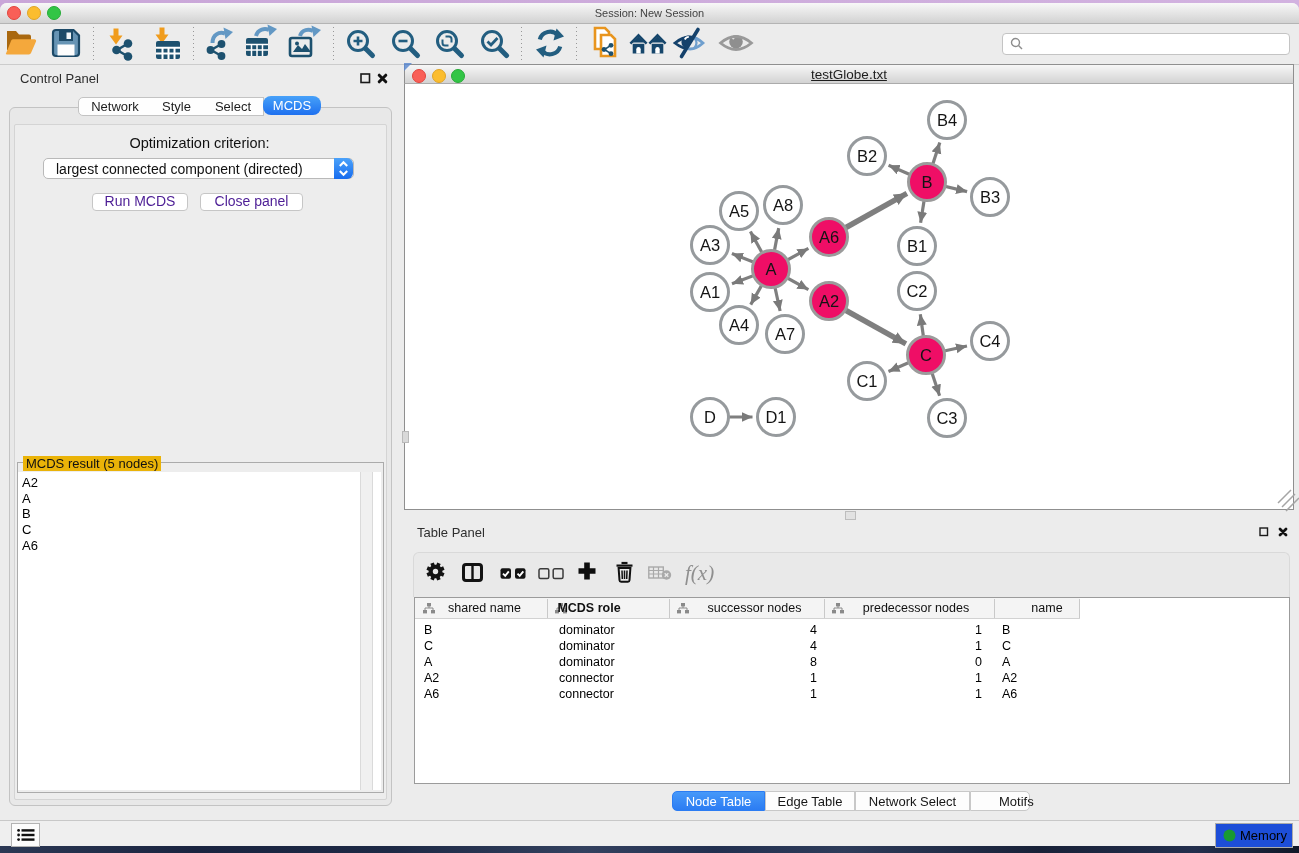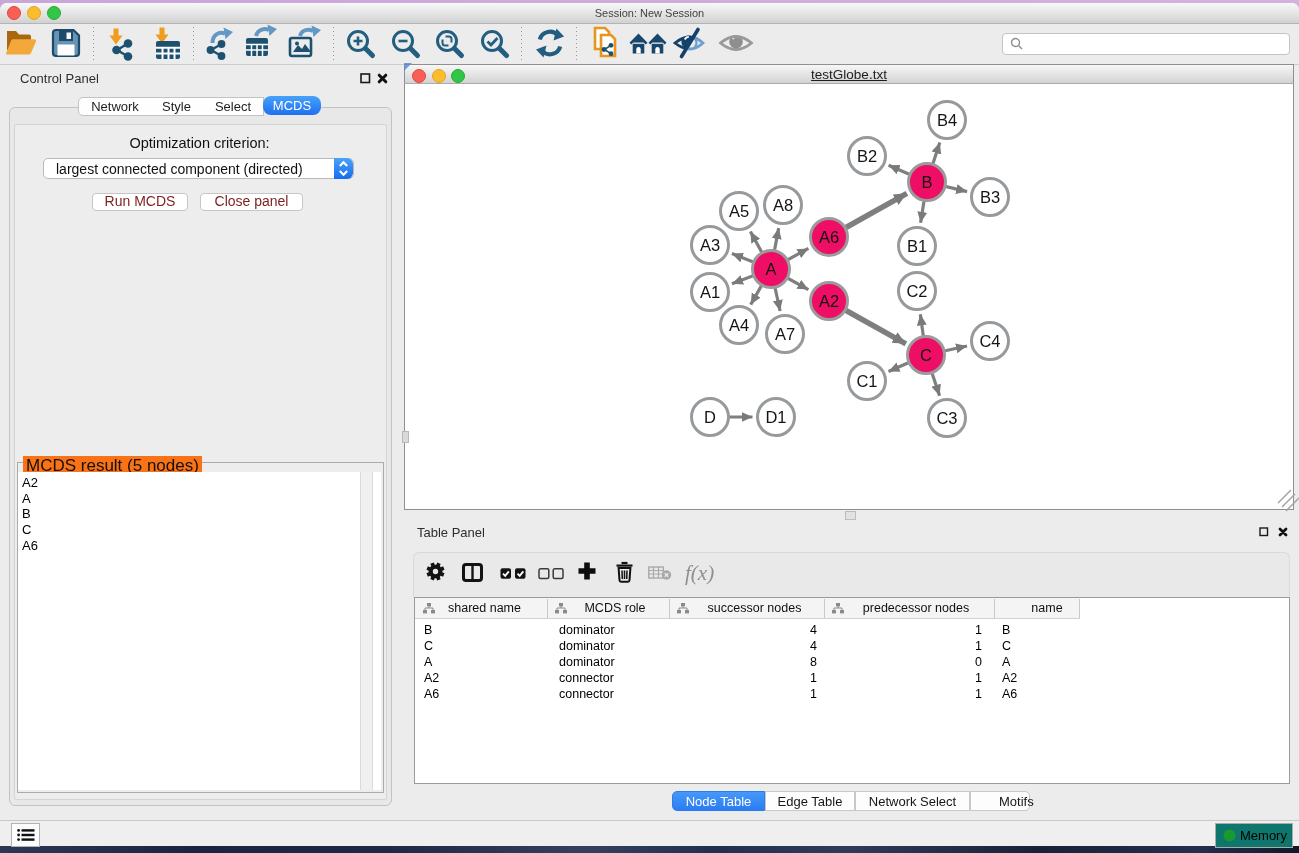--- a/index.html
+++ b/index.html
@@ -15,43 +15,43 @@
 
 #cp-title{left:20px;top:71px;font-size:13px;color:#2e2e2e;}
 #cp-panel{left:9px;top:107px;width:381px;height:697px;background:#e8e8e8;border:1px solid #c3c3c3;border-radius:6px;}
 #cp-inner{left:14px;top:124px;width:371px;height:674px;background:#ededed;border:1px solid #d4d4d4;border-radius:2px;}
 .tab{top:97px;height:17px;background:#fefefe;border:1px solid #c3c3c3;font-size:13px;color:#1d1d1d;text-align:center;line-height:17px;}
 #tab-mcds{left:263px;top:96px;width:58px;height:19px;background:linear-gradient(#47a1f9,#1e70ef);border:none;border-radius:8px;color:#fff;line-height:19px;font-size:13px;text-align:center;}
 #opt-label{left:0px;top:135px;width:399px;text-align:center;font-size:14.5px;color:#111;}
 #combo{left:43px;top:158px;width:309px;height:19px;background:#fff;border:1px solid #b9b9b9;border-radius:5px;}
 #combo-t{left:56px;top:161px;font-size:14px;color:#111;}
 #stepper{left:334px;top:158px;width:19px;height:21px;background:linear-gradient(#4ba2fa,#176cee);border-radius:0 6px 6px 0;}
-.btn{top:193px;height:16px;background:#fff;border:1px solid #c6c6c6;border-radius:4px;font-size:14px;color:#7f1d1d;text-align:center;line-height:15px;}
+.btn{top:193px;height:16px;background:#fff;border:1px solid #c6c6c6;border-radius:4px;font-size:14px;color:#4c1d95;text-align:center;line-height:15px;}
 #groupbox{left:17px;top:462px;width:365px;height:329px;border:1px solid #ababab;}
-#gb-label{left:23px;top:456px;background:#f97316;padding:0 3px;font-size:17px;color:#111;}
+#gb-label{left:23px;top:456px;background:#eab308;padding:0 3px;font-size:13px;color:#111;}
 #gb-list{left:18px;top:472px;width:363px;height:318px;background:#fff;font-size:13px;color:#000;line-height:15.7px;padding:3px 0 0 4px;box-sizing:border-box;}
 #gb-sb{left:360px;top:472px;width:11px;height:318px;background:#f0f0f0;border-left:1px solid #dadada;border-right:1px solid #dadada;}
 
 #netwin{left:404px;top:64px;width:890px;height:446px;background:#fff;border:1px solid #8f8f8f;box-sizing:border-box;}
 #net-titlebar{left:404px;top:64px;width:890px;height:20px;background:linear-gradient(#f7f7f7,#d3d3d3);border:1px solid #8f8f8f;border-bottom:1px solid #ababab;box-sizing:border-box;}
 #net-title{left:404px;top:67px;width:890px;text-align:center;font-size:13.5px;color:#1d1d1d;text-decoration:underline;}
 
 #tp-title{left:417px;top:525px;font-size:13px;color:#2e2e2e;}
 #tp-toolbar{left:413px;top:552px;width:877px;height:45px;background:#e9e9e9;border:1px solid #d9d9d9;border-bottom:none;border-radius:6px 6px 0 0;box-sizing:border-box;}
 #tbl{left:414px;top:597px;width:876px;height:187px;background:#fff;border:1px solid #9b9b9b;box-sizing:border-box;}
 #tbl-head{left:415px;top:598px;width:665px;height:20px;background:#f4f4f4;border-bottom:1px solid #d2d2d2;}
 .hsep{top:599px;width:1px;height:19px;background:#c9c9c9;}
 .htext{top:601px;font-size:12.5px;color:#111;text-align:center;}
 .cell{font-size:12.5px;color:#000;}
 
 .btab{top:791px;height:20px;background:#fdfdfd;border:1px solid #c8c8c8;font-size:13px;color:#161616;text-align:center;line-height:20px;box-sizing:border-box;}
 
 #statusbar{left:0;top:820px;width:1299px;height:26px;background:#efefef;border-top:1px solid #c8c8c8;box-sizing:border-box;}
 #listbtn{left:11px;top:823px;width:27px;height:22px;background:#fcfcfc;border:1px solid #b3b3b3;}
-#membtn{left:1215px;top:823px;width:76px;height:23px;background:#0f766e;border:1px solid #ababab;font-size:13px;color:#000;}
+#membtn{left:1215px;top:823px;width:76px;height:23px;background:#1d4ed8;border:1px solid #ababab;font-size:13px;color:#000;}
 svg{position:absolute;overflow:visible;}
 svg text.nl{font-family:"Liberation Sans",sans-serif;font-size:16.5px;fill:#141414;text-anchor:middle;dominant-baseline:central;}
 </style></head>
 <body>
 <div class="abs" id="desktop-top"></div>
 <div class="abs" id="appbg"></div>
 <div class="abs" id="desktop-bot"></div>
 <div class="abs" id="titlebar"></div>
 <div class="abs tl" style="left:7px;background:#f95f57;border:0.5px solid #e2453d;"></div>
 <div class="abs tl" style="left:27px;background:#fbbd2e;border:0.5px solid #e0a426;"></div>
@@ -391,21 +391,21 @@
   </svg>
 <svg style="left:832px;top:603px;" width="12" height="11" viewBox="0 0 12 11">
     <g fill="#8a8a8a">
       <rect x="4" y="0" width="4" height="3.4"></rect>
       <rect x="0" y="7" width="4" height="3.4"></rect>
       <rect x="8" y="7" width="4" height="3.4"></rect>
       <path d="M6,3 v2 M2,7 v-2 h8 v2" stroke="#8a8a8a" fill="none"></path>
     </g>
   </svg>
 <div class="abs htext" style="left:425px;width:119px;">shared name</div>
-<div class="abs htext" style="left:570px;width:90px;">MCDS role</div>
+<div class="abs htext" style="left:544px;width:90px;font-weight:bold;">MCDS role</div>
 <div class="abs htext" style="left:692px;width:125px;">successor nodes</div>
 <div class="abs htext" style="left:846px;width:140px;">predecessor nodes</div>
 <div class="abs htext" style="left:1006px;width:82px;">name</div>
 <div class="abs cell" style="left:424px;top:622px;line-height:16px;">B<br>C<br>A<br>A2<br>A6</div>
 <div class="abs cell" style="left:559px;top:622px;line-height:16px;">dominator<br>dominator<br>dominator<br>connector<br>connector</div>
 <div class="abs cell" style="left:717px;top:622px;width:100px;line-height:16px;text-align:right;">4<br>4<br>8<br>1<br>1</div>
 <div class="abs cell" style="left:882px;top:622px;width:100px;line-height:16px;text-align:right;">1<br>1<br>0<br>1<br>1</div>
 <div class="abs cell" style="left:1002px;top:622px;line-height:16px;">B<br>C<br>A<br>A2<br>A6</div>
 
 <div class="abs btab" style="left:672px;width:93px;background:linear-gradient(#4699f9,#2b7cf3);border-color:#2b7cf3;color:#fff;border-radius:5px 0 0 5px;">Node Table</div>

